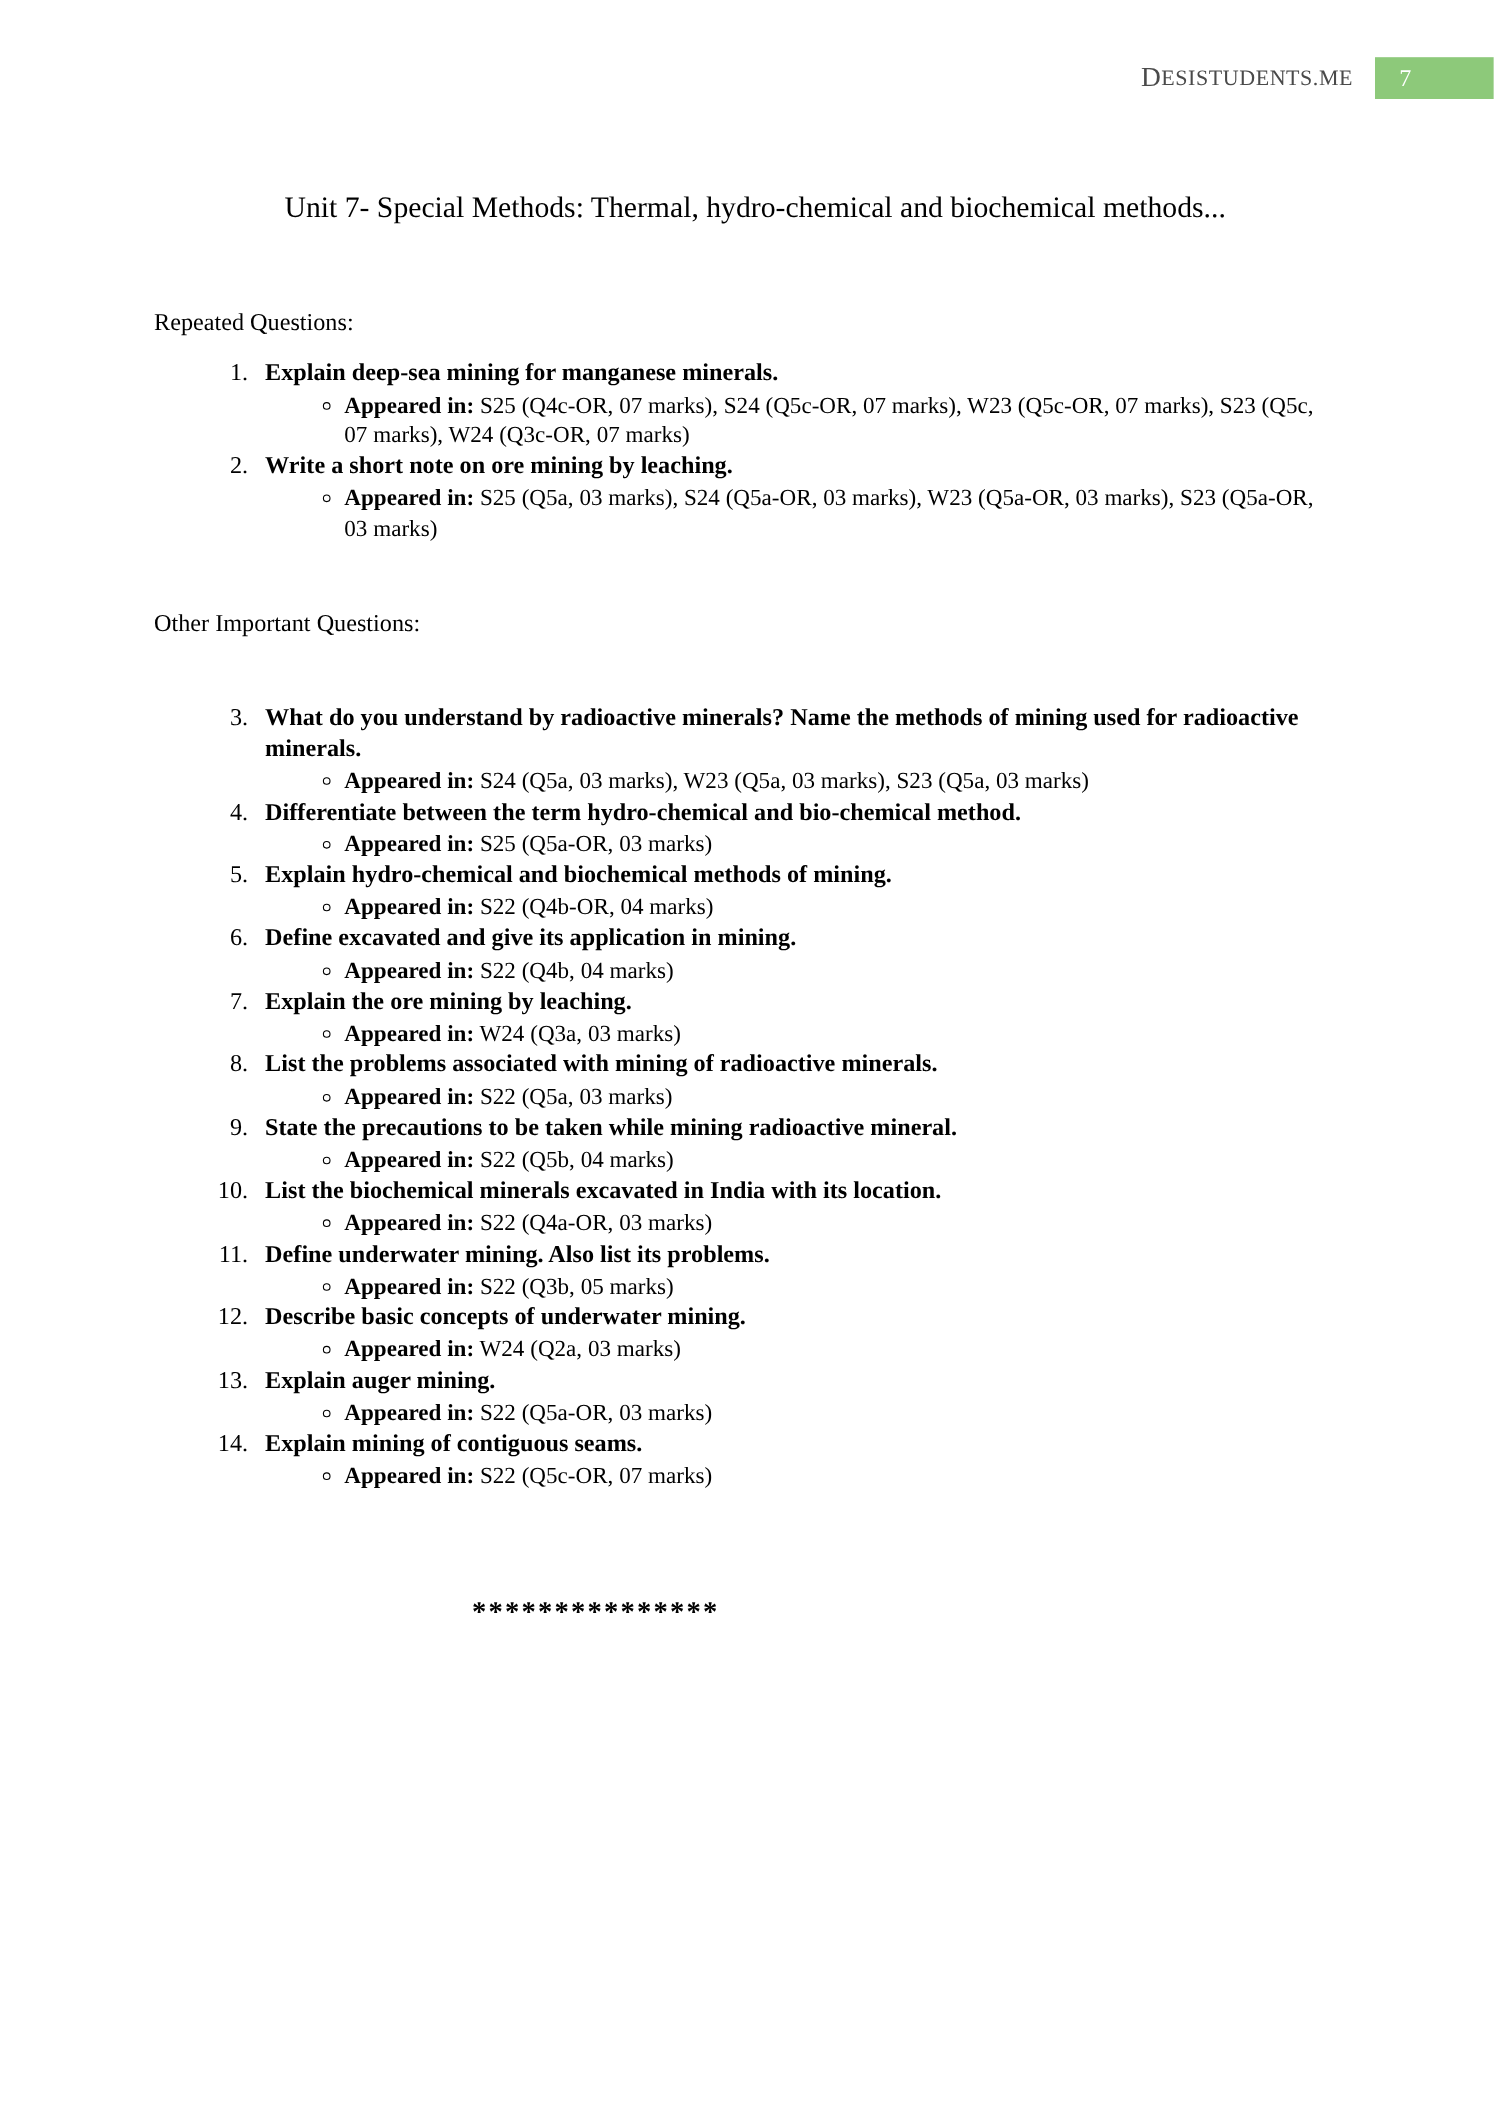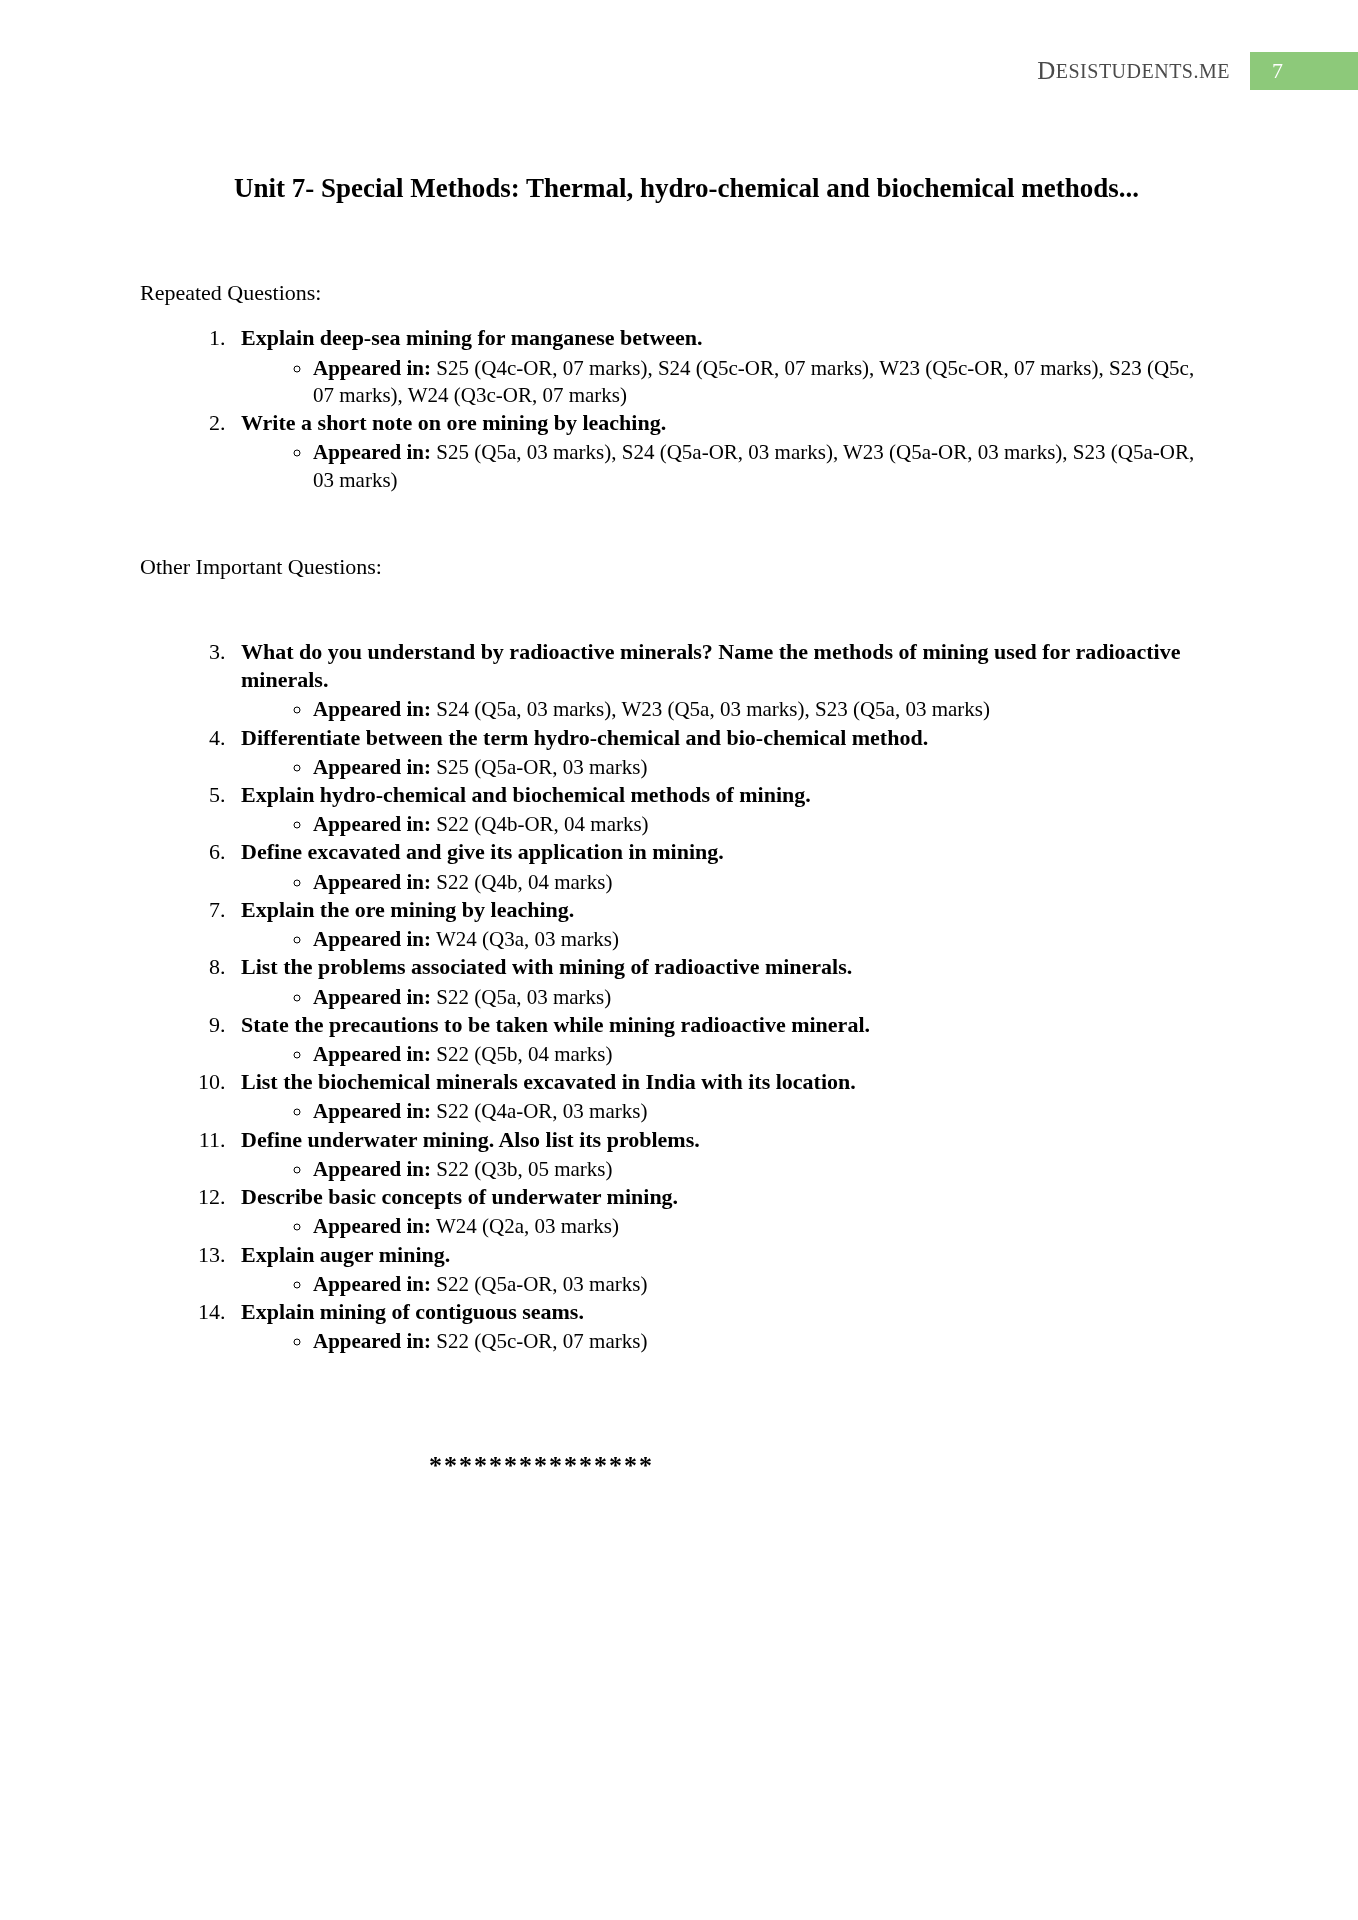--- a/index.html
+++ b/index.html
@@ -59,21 +59,21 @@
 
   
   .content {
     padding: 0 150px 0 165px;
     padding-top: 170px;
     box-sizing: border-box;
   }
 
   .doc-title {
     font-size: 27px;
-    font-weight: bold;
+    font-weight: normal;
     text-align: center;
     line-height: 1.35;
     margin: 0 auto;
     width: 100%;
     max-width: 980px;
   }
 
   .section-heading {
     font-size: 22px;
     font-weight: normal;
@@ -145,21 +145,21 @@
   </div>
 
   <div class="content">
 
     <h1 class="doc-title">Unit 7- Special Methods: Thermal, hydro-chemical and biochemical methods...</h1>
 
     <div class="section-heading">Repeated Questions:</div>
 
     <ol class="qlist" start="1">
       <li>
-        <span>Explain deep-sea mining for manganese between.</span>
+        <span>Explain deep-sea mining for manganese minerals.</span>
         <ul class="appeared">
           <li><span class="lbl">Appeared in:</span> <span>S25 (Q4c-OR, 07 marks), S24 (Q5c-OR, 07 marks), W23 (Q5c-OR, 07 marks), S23 (Q5c, 07 marks), W24 (Q3c-OR, 07 marks)</span></li>
         </ul>
       </li>
       <li>
         <span>Write a short note on ore mining by leaching.</span>
         <ul class="appeared">
           <li><span class="lbl">Appeared in:</span> <span>S25 (Q5a, 03 marks), S24 (Q5a-OR, 03 marks), W23 (Q5a-OR, 03 marks), S23 (Q5a-OR, 03 marks)</span></li>
         </ul>
       </li>

